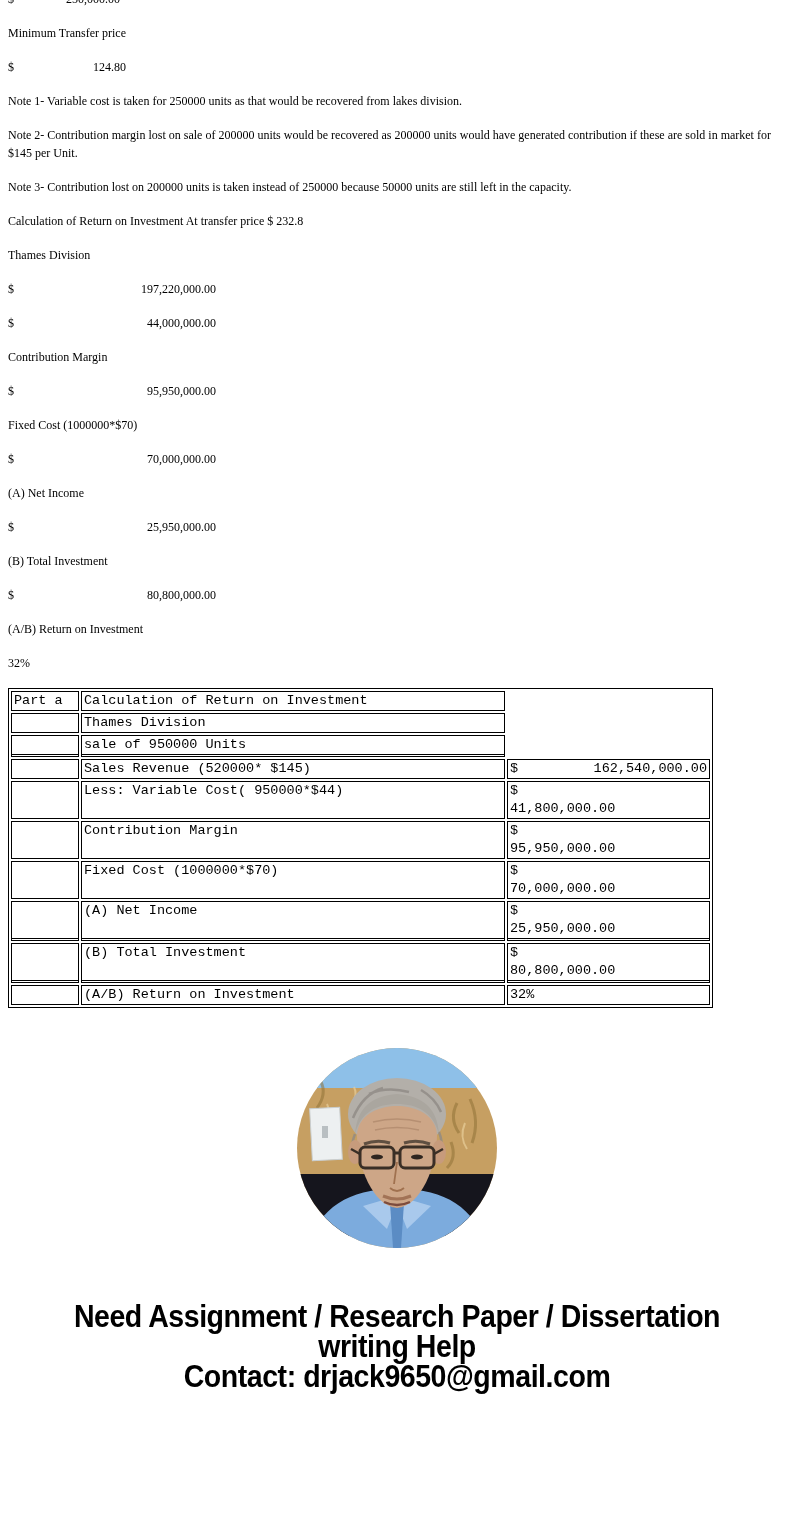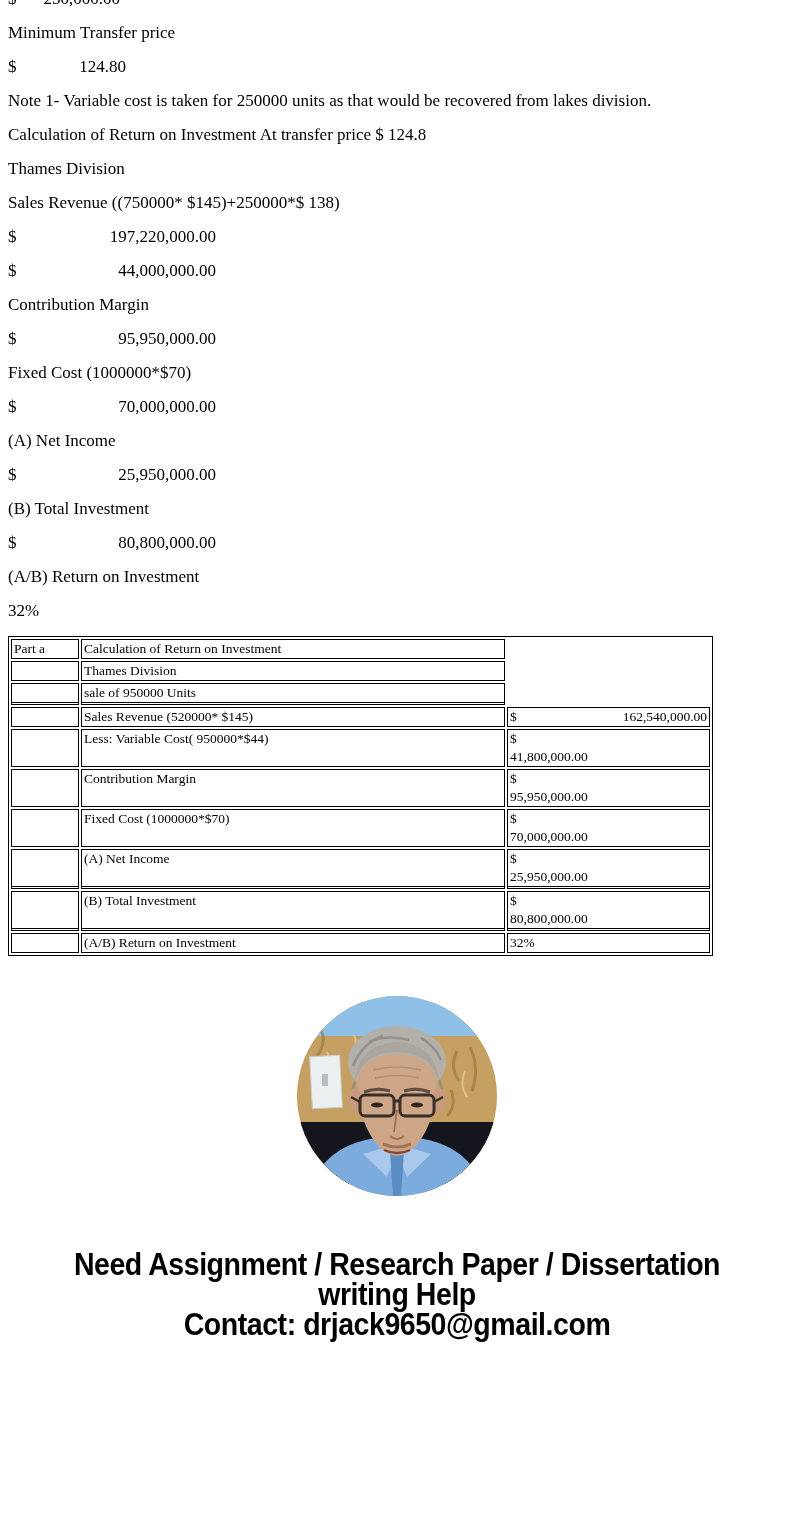--- a/index.html
+++ b/index.html
@@ -5,21 +5,21 @@
   html, body { margin: 0; padding: 0; background: #ffffff; }
   body {
     width: 794px;
     color: #000;
     font-family: "Liberation Serif", serif;
     padding-bottom: 28px;
     overflow-x: hidden;
   }
   .doc { padding: 0 8px; }
   .doc p {
-    font-size: 17px;
+    font-size: 12px;
     line-height: 18px;
     margin: 16px 0;
     max-width: 772px;
   }
   .doc p.clipped { margin-top: -10px; }
   .money { display: flex; justify-content: space-between; }
   .money.w-top { width: 112px; }
   .money.w-sm  { width: 118px; }
   .money.w-lg  { width: 208px; }
 
@@ -32,20 +32,21 @@
     width: 705px;
     font-size: 13.5px;
   }
   table.results td {
     border: 1px solid #000;
     padding: 0 2px;
     line-height: 18px;
     vertical-align: top;
     overflow: hidden;
     white-space: nowrap;
+    font-family: Liberation Mono, monospace;
   }
   table.results td.noborder { border: none; }
   table.results tr.sep td { border-bottom: 3px double #000; }
   .cell-money-flex { display: flex; justify-content: space-between; }
   .cell-money-two .cur, .cell-money-two .val { display: block; }
 
   .photo-wrap {
     margin-top: 40px;
     display: flex;
     justify-content: center;
@@ -78,23 +79,24 @@
     </span>
   </p>
   <p>Minimum Transfer price</p>
   <p>
     <span class="money w-sm">
       <span>$</span>
       <span>124.80</span>
     </span>
   </p>
   <p>Note 1- Variable cost is taken for 250000 units as that would be recovered from lakes division.</p>
-  <p>Calculation of Return on Investment At transfer price $ 124.8</p>
+  <p>Note 2- Contribution margin lost on sale of 200000 units would be recovered as 200000 units would have generated contribution if these are sold in market for $145 per Unit.</p>
+  <p>Note 3- Contribution lost on 200000 units is taken instead of 250000 because 50000 units are still left in the capacity.</p>
+  <p>Calculation of Return on Investment At transfer price $ 232.8</p>
   <p>Thames Division</p>
-  <p>Sales Revenue ((750000* $145)+250000*$ 138)</p>
   <p>
     <span class="money w-lg">
       <span>$</span>
       <span>197,220,000.00</span>
     </span>
   </p>
   <p>
     <span class="money w-lg">
       <span>$</span>
       <span>44,000,000.00</span>

